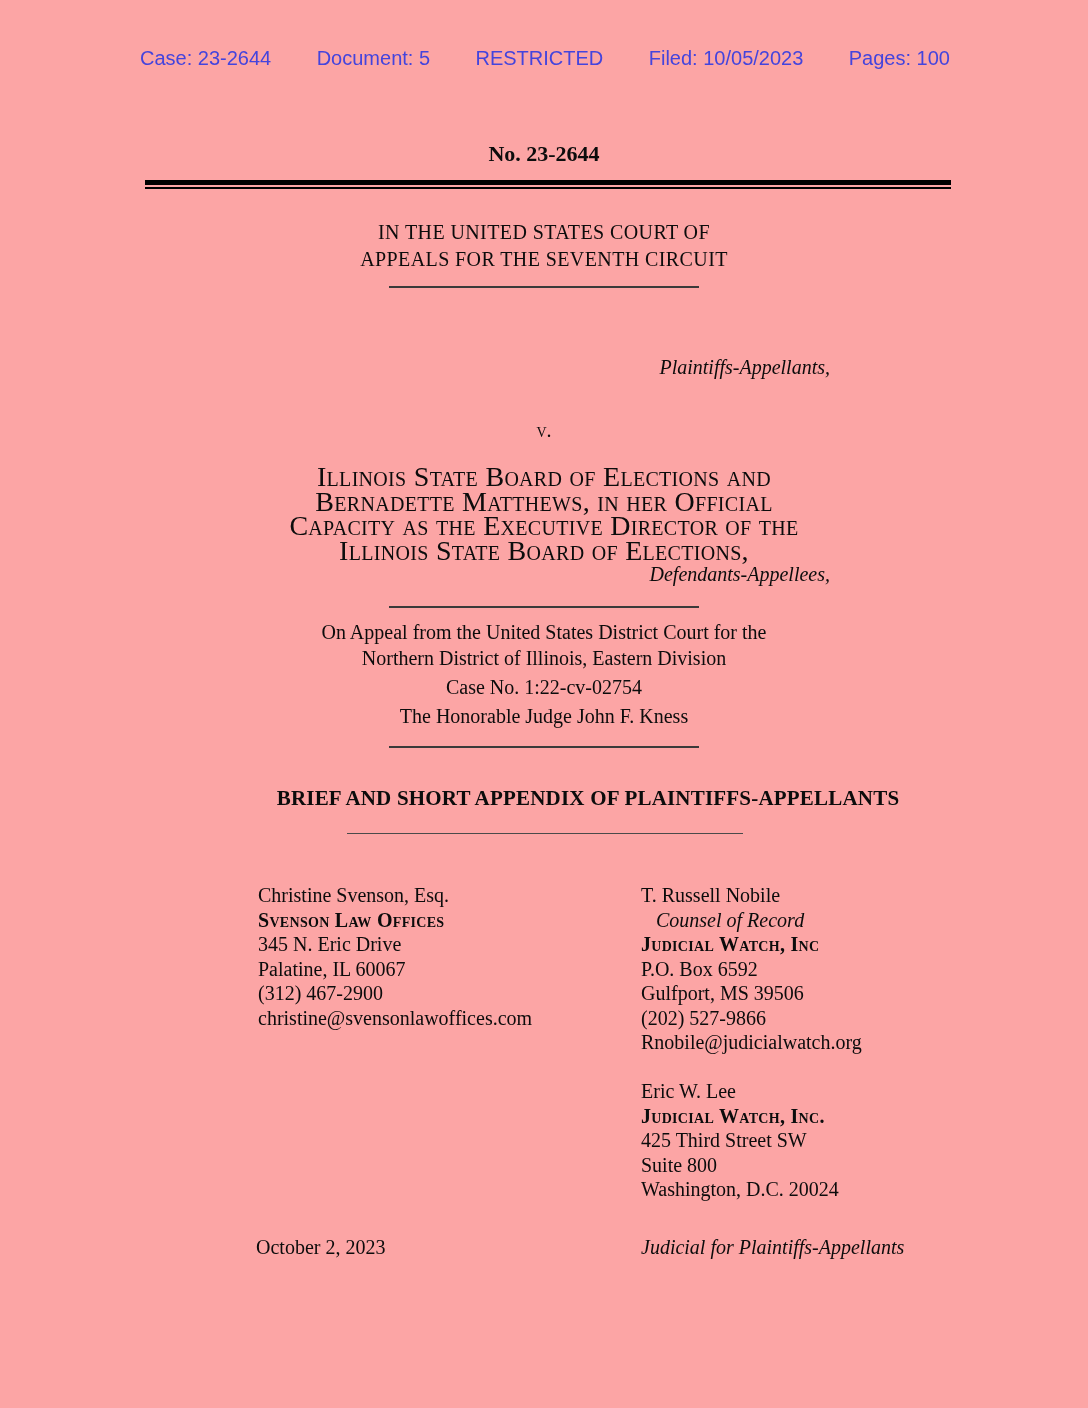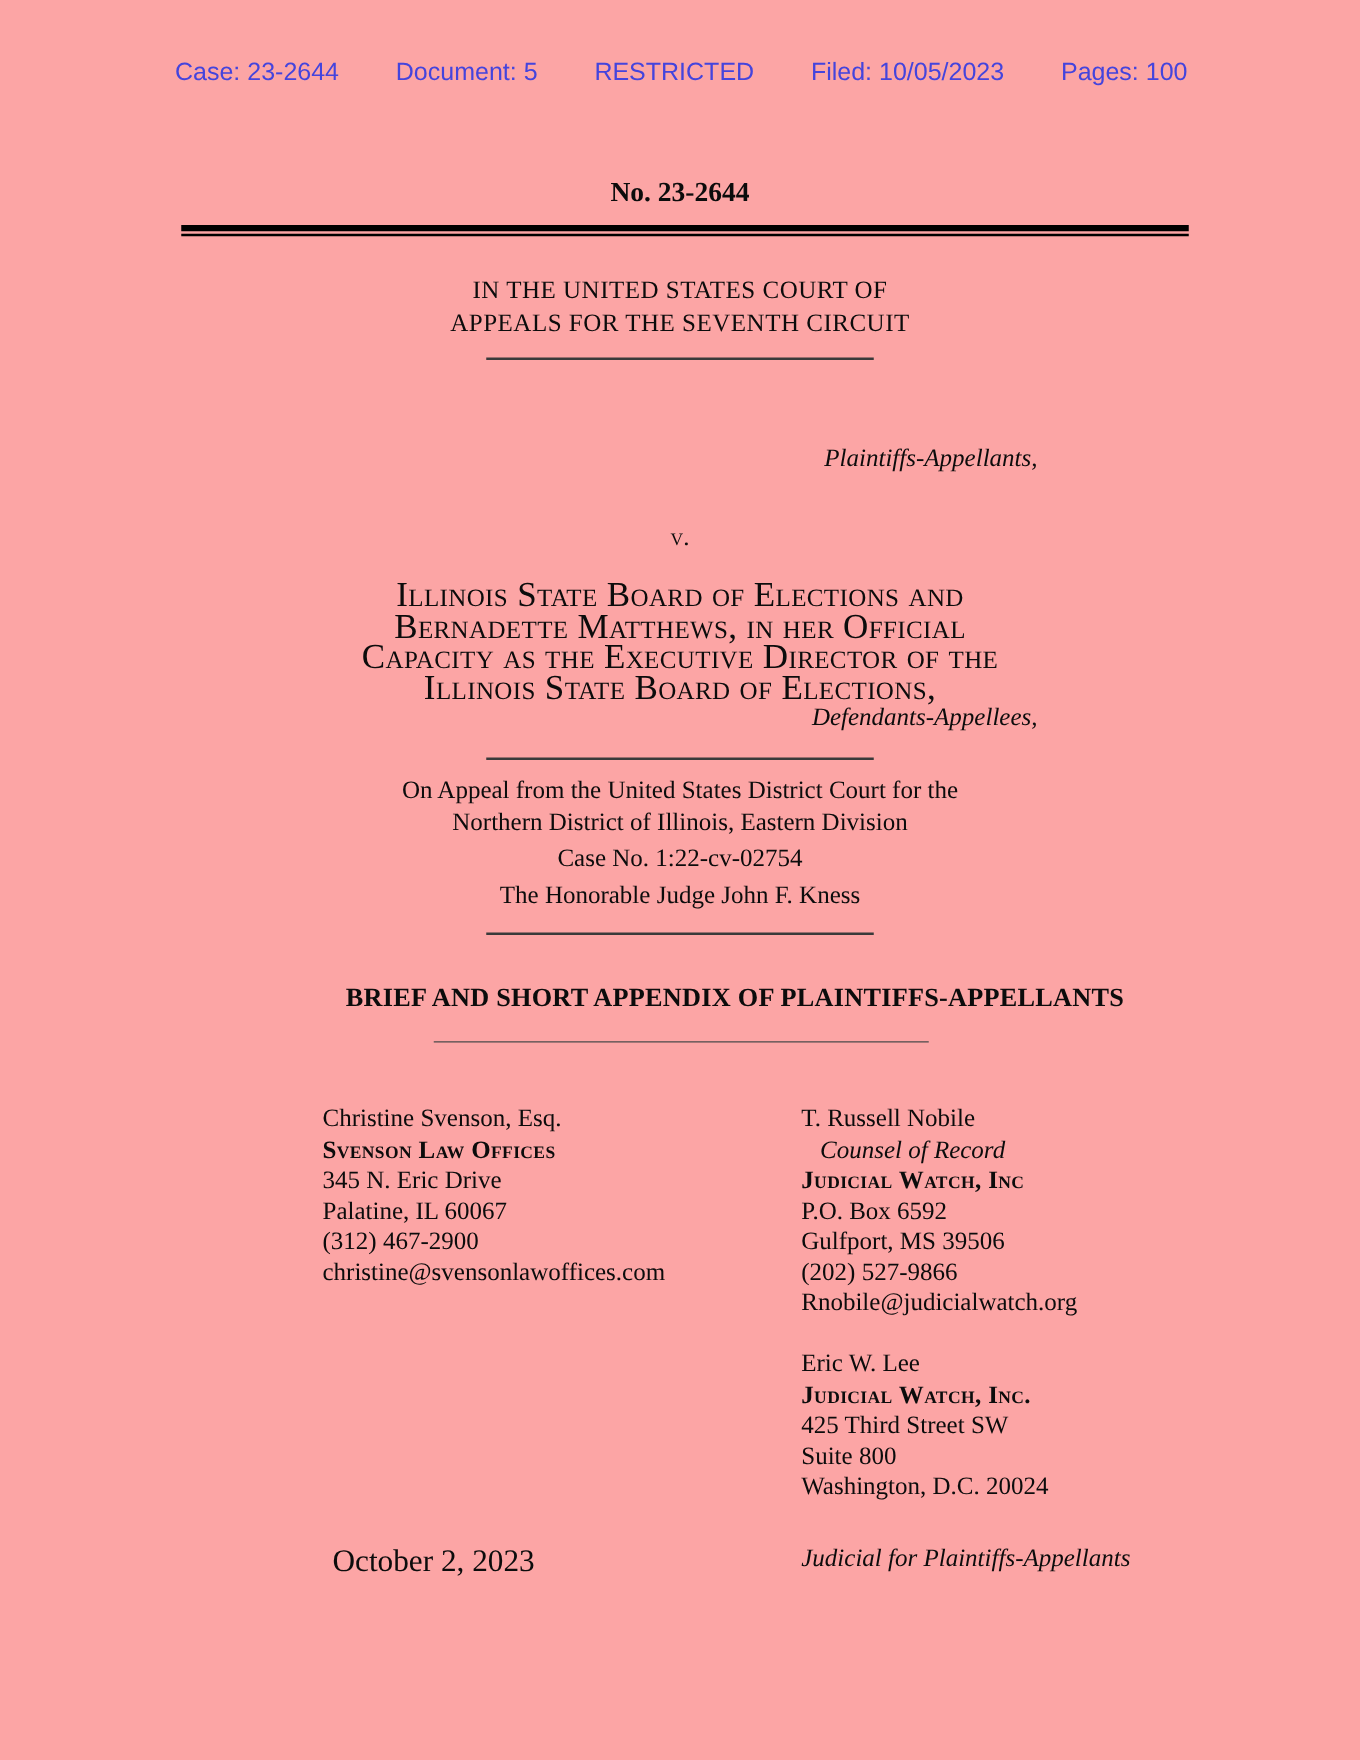--- a/index.html
+++ b/index.html
@@ -80,22 +80,22 @@
     position:absolute; top:883px;
     font-size:20px; line-height:24.5px; white-space:nowrap;
   }
   .counsel-left  { left:258px; }
   .counsel-right { left:641px; }
   .firm { font-weight:bold; font-variant:small-caps; letter-spacing:0.3px; }
   .italic { font-style:italic; }
   .role-of-record { padding-left:15px; }
   .second-attorney { margin-top:24.5px; }
   .footer-date {
-    position:absolute; top:1236px; left:266px;
-    font-size:25px;
+    position:absolute; top:1236px; left:256px;
+    font-size:20px;
   }
   .footer-signature {
     position:absolute; top:1236px; left:641px;
     font-size:20px; font-style:italic;
   }
 </style>
 </head>
 <body>
 
 <div class="page">

